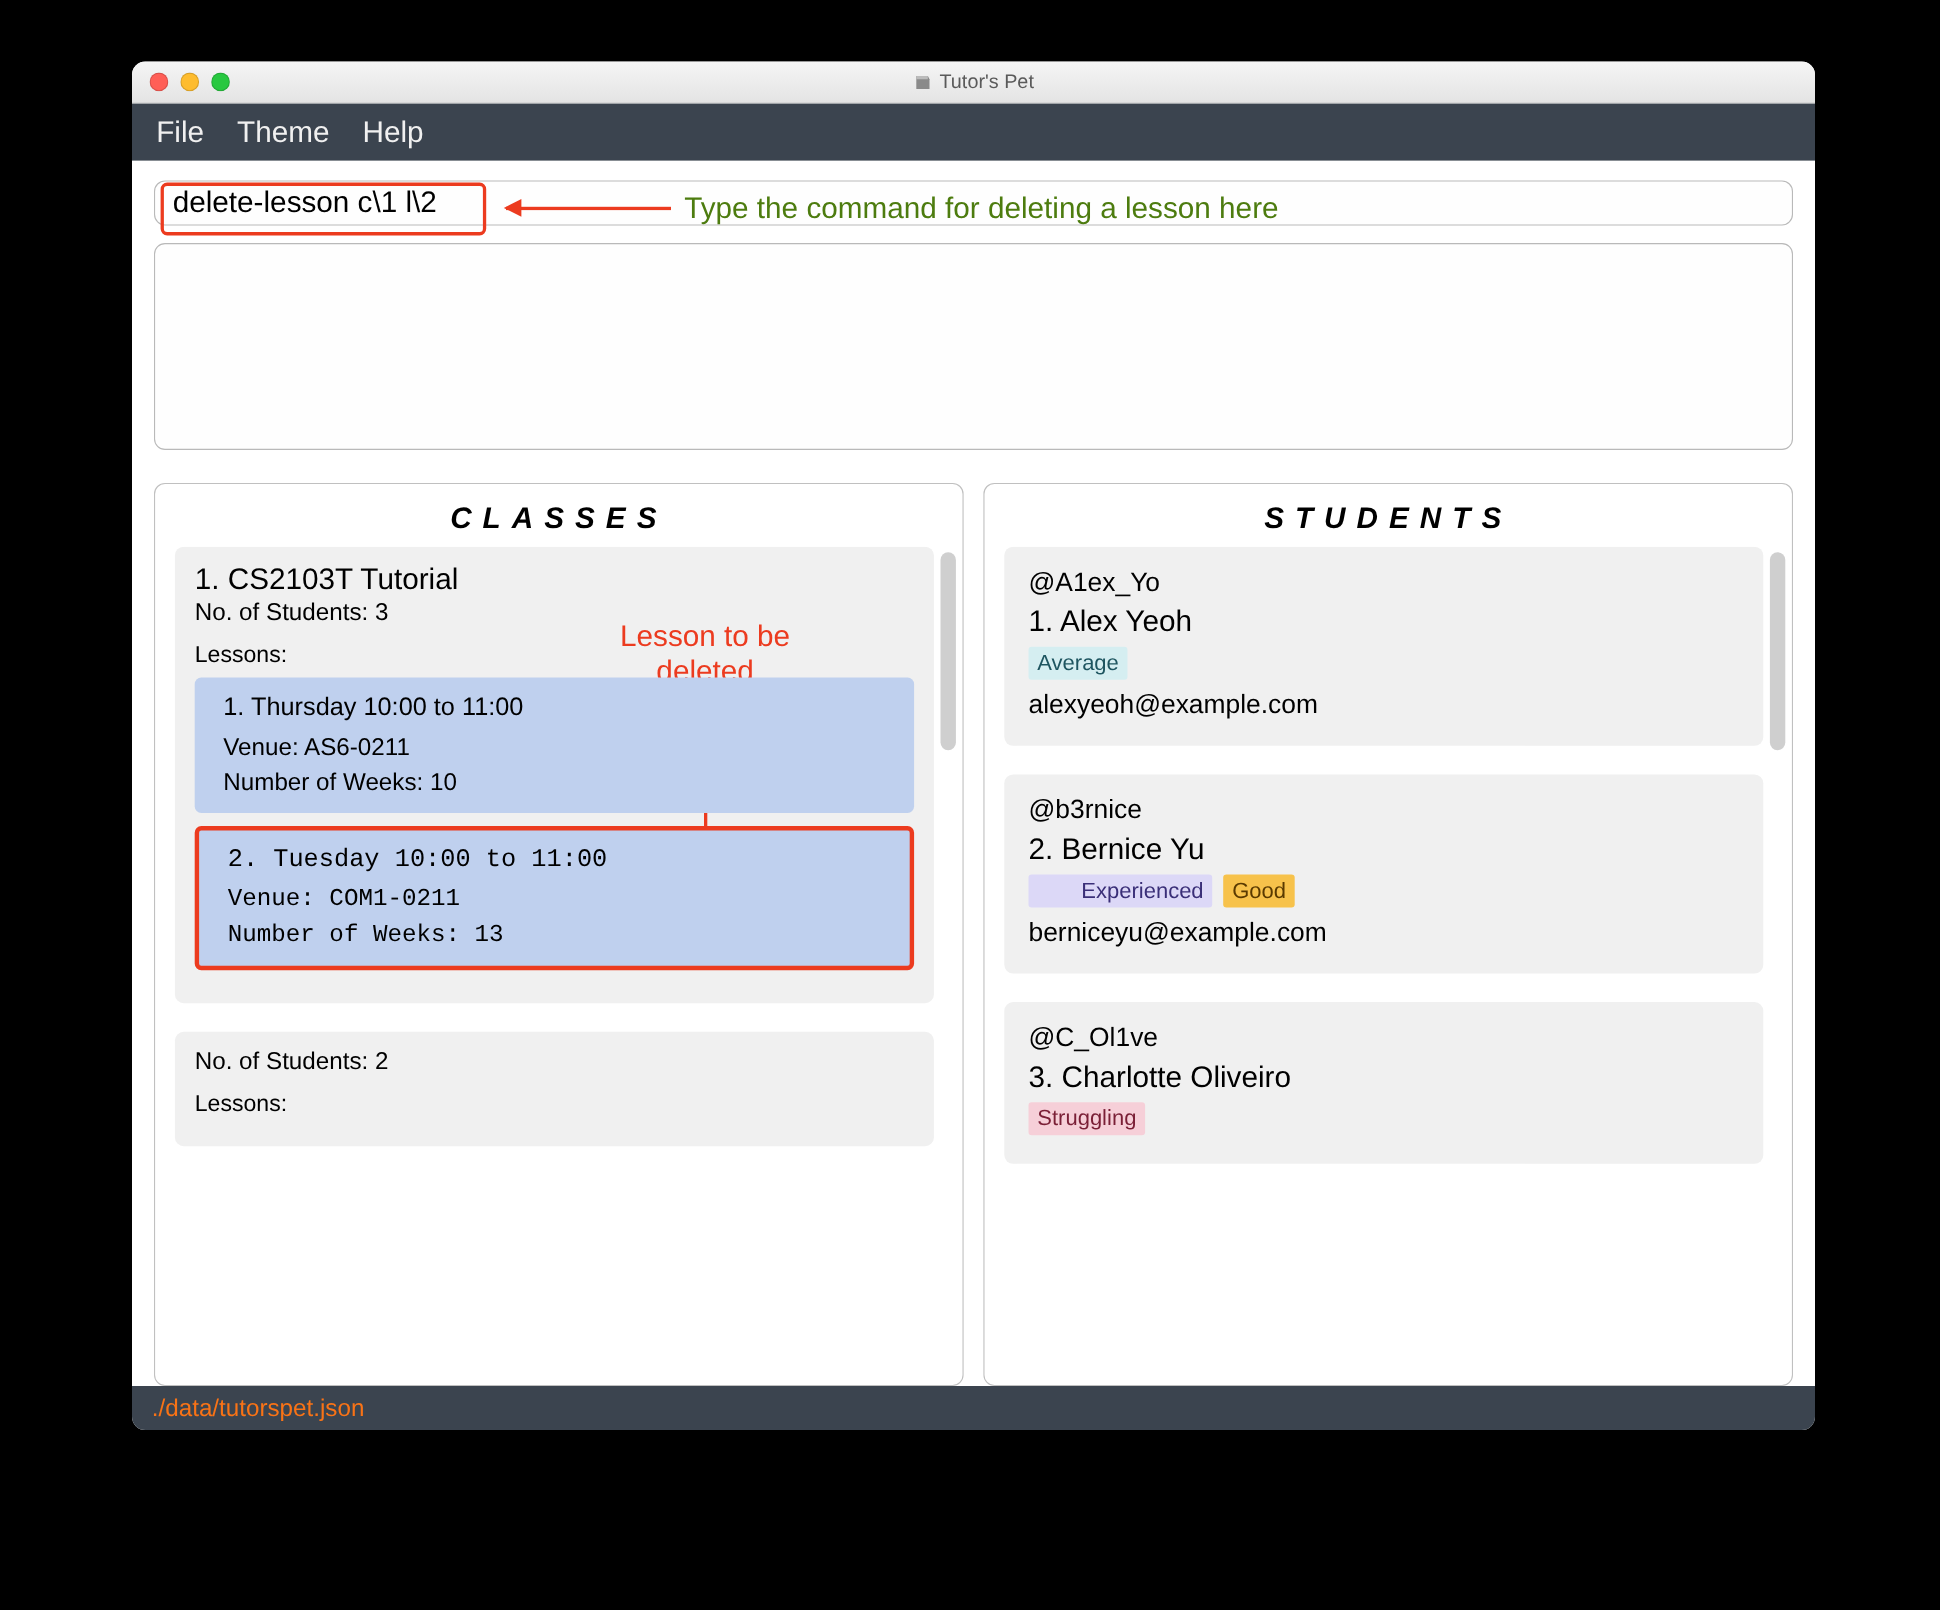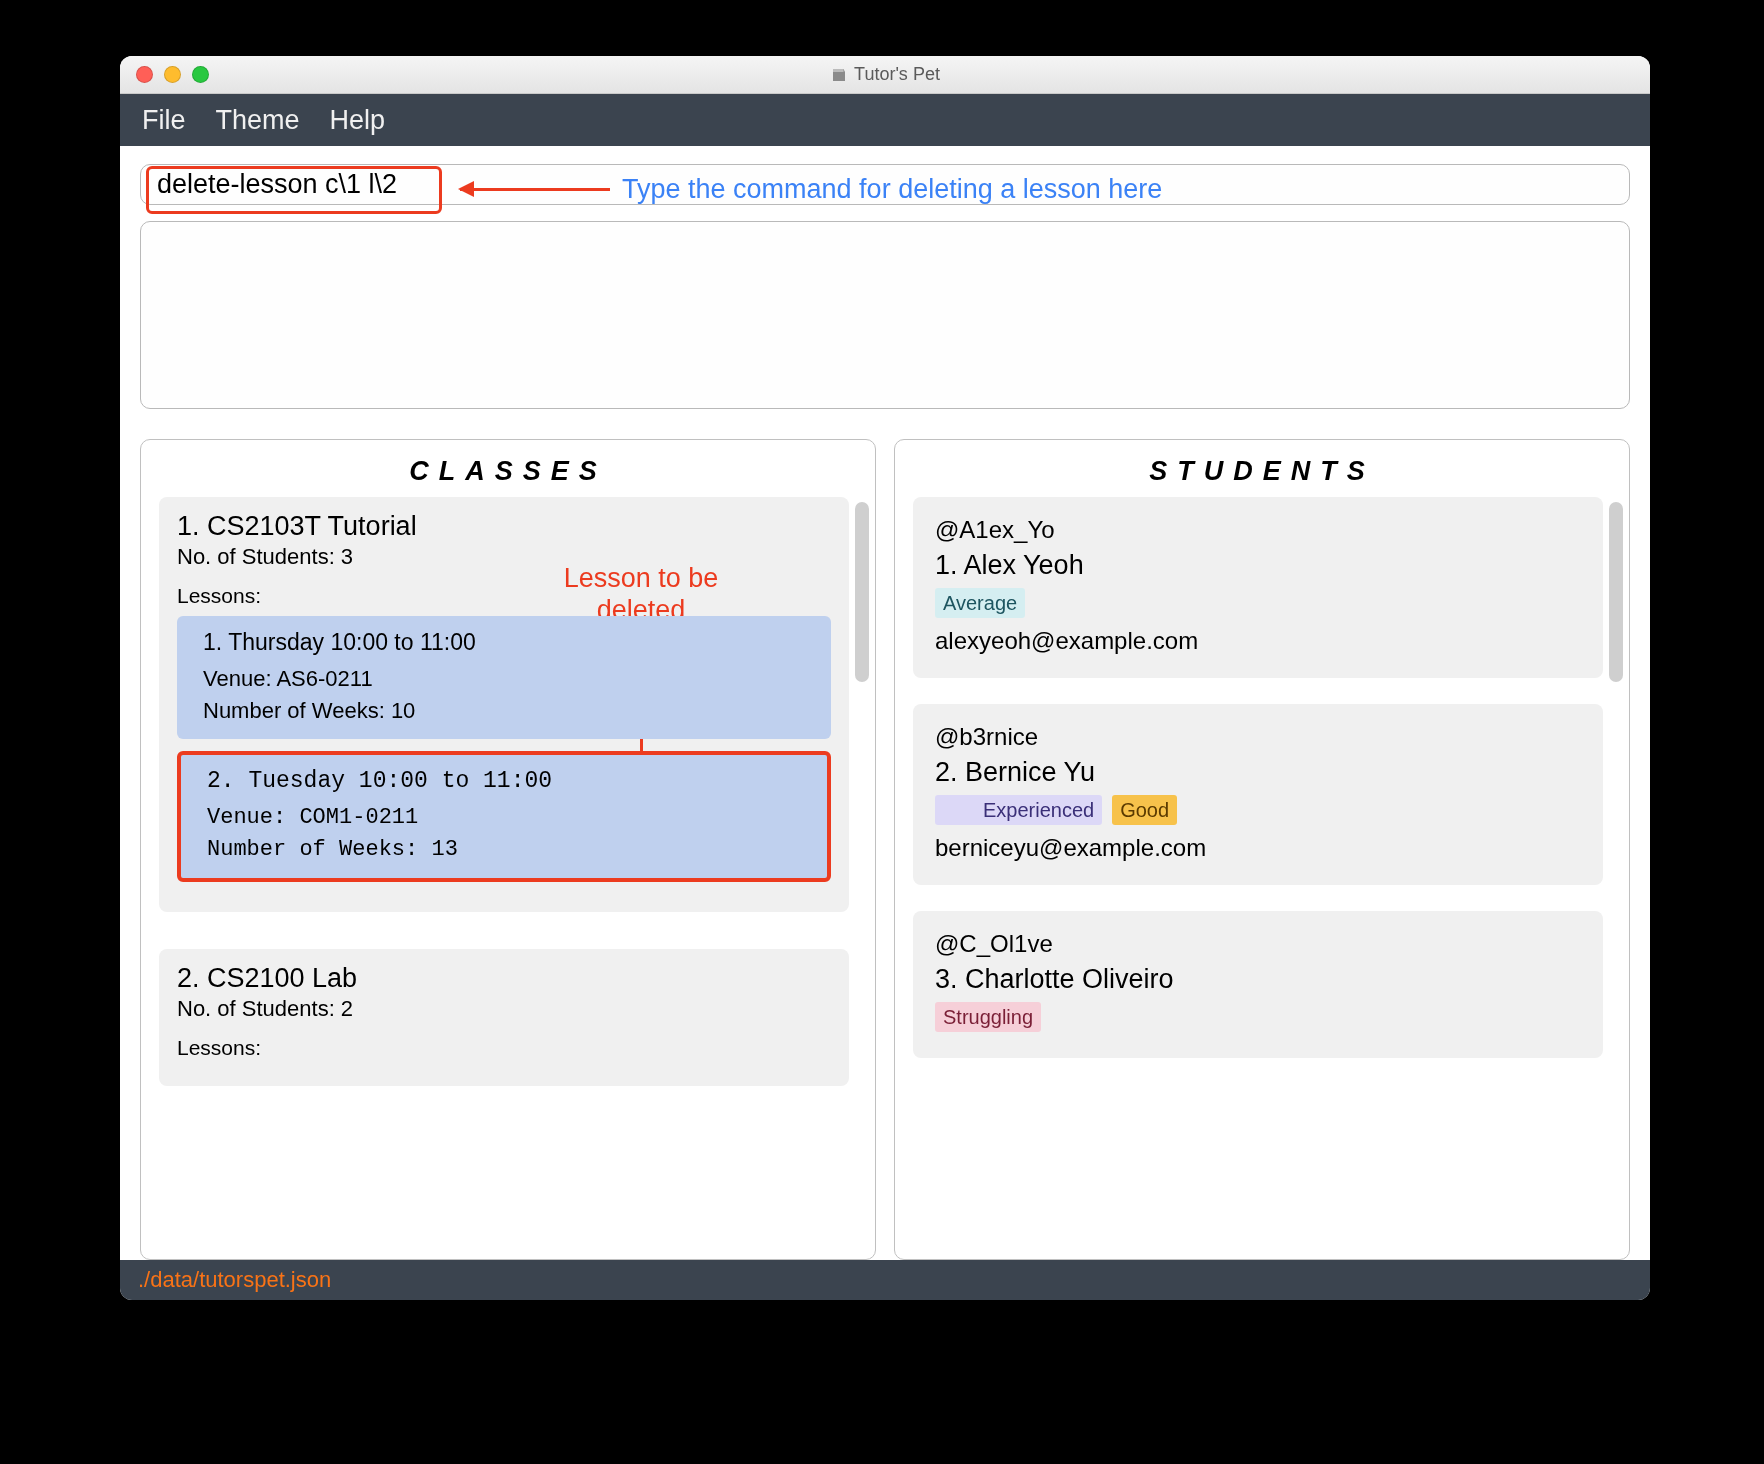--- a/index.html
+++ b/index.html
@@ -71,21 +71,21 @@
     position: absolute;
     left: 26px; top: 20px;
     width: 296px; height: 48px;
     border: 3px solid #ec3b1f;
     border-radius: 6px;
     pointer-events: none;
   }
   .cmd-anno {
     position:absolute; left: 340px; top: 28px;
     display:flex; align-items:center; gap:12px;
-    color:#3b82f6; font-size:27px; pointer-events:none;
+    color:#4d7c0f; font-size:27px; pointer-events:none;
   }
   .arrow-left {
     width:150px; height:3px; background:#ec3b1f; position:relative;
   }
   .arrow-left::before{
     content:""; position:absolute; left:-2px; top:-7px;
     border-right:16px solid #ec3b1f; border-top:8px solid transparent; border-bottom:8px solid transparent;
   }
   
   .output-wrap { padding: 8px 20px 0 20px; }
@@ -111,21 +111,21 @@
   .panel-body {
     flex:1; overflow:hidden; padding:0 26px 0 18px; position:relative;
   }
   .scroll-track {
     position:absolute; top:62px; right:6px; width:14px; height:180px;
     background:#cfcfcf; border-radius:7px;
   }
   
   .class-card {
     background:#f0f0f0; border-radius:8px; padding:14px 18px 18px 18px;
-    margin-bottom:37px;
+    margin-bottom:26px;
   }
   .class-title { font-size:27px; margin-bottom:2px; }
   .class-sub   { font-size:22px; margin-bottom:14px; }
   .lessons-label { font-size:21px; margin-bottom:8px; }
   .lesson-card {
     background:#bfd0ee; border-radius:6px;
     padding:10px 14px 12px 26px; margin-bottom:12px;
     font-size:22px; line-height:1.45; position:relative;
   }
   .lesson-card .hdr { font-size:23px; margin-bottom:4px; }
@@ -226,21 +226,20 @@
               <div>Venue: AS6-0211</div>
               <div>Number of Weeks: 10</div>
             </div>
             <div class="lesson-card hl">
               <div class="hdr">2. Tuesday 10:00 to 11:00</div>
               <div>Venue: COM1-0211</div>
               <div>Number of Weeks: 13</div>
             </div>
           </div>
           <div class="class-card">
-            <div class="class-title">2.  CS2100 Lab</div>
             <div class="class-sub">No. of Students:  2</div>
             <div class="lessons-label">Lessons:</div>
           </div>
         </div>
     </div>
 
     <div class="panel">
       <div class="panel-title">STUDENTS</div>
       <div class="scroll-track"></div>
       <div class="panel-body" id="students-body">

